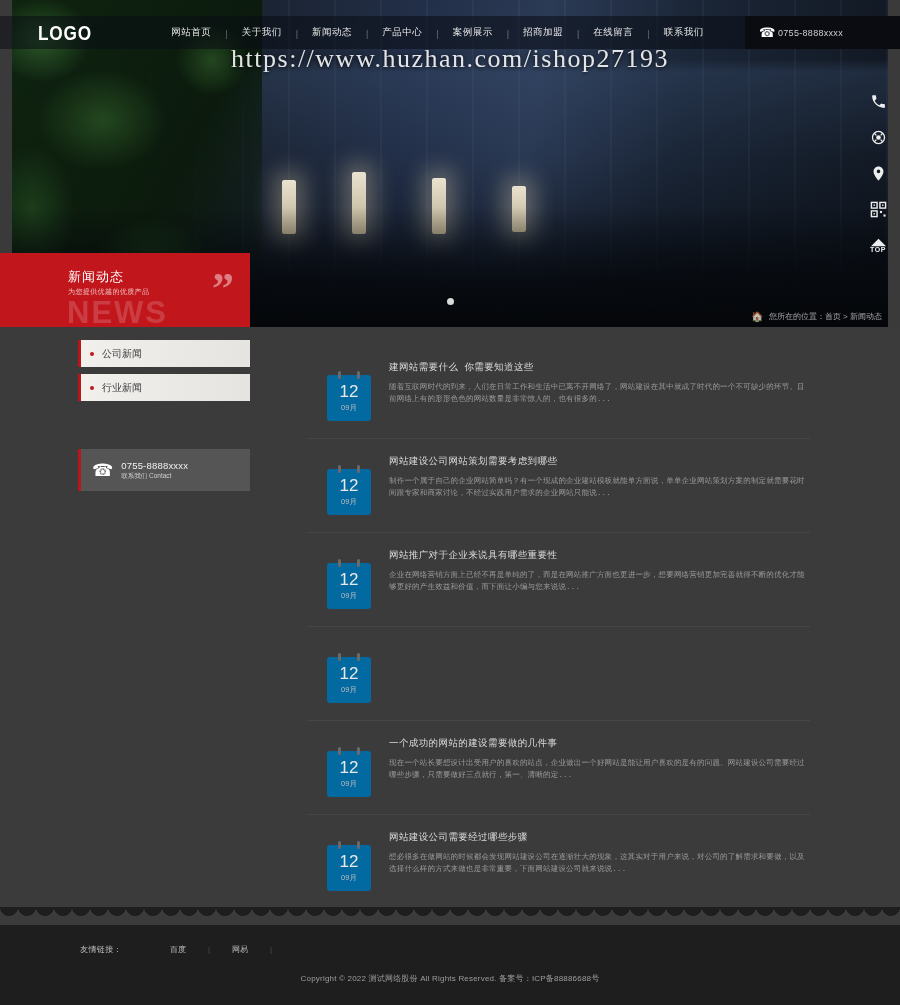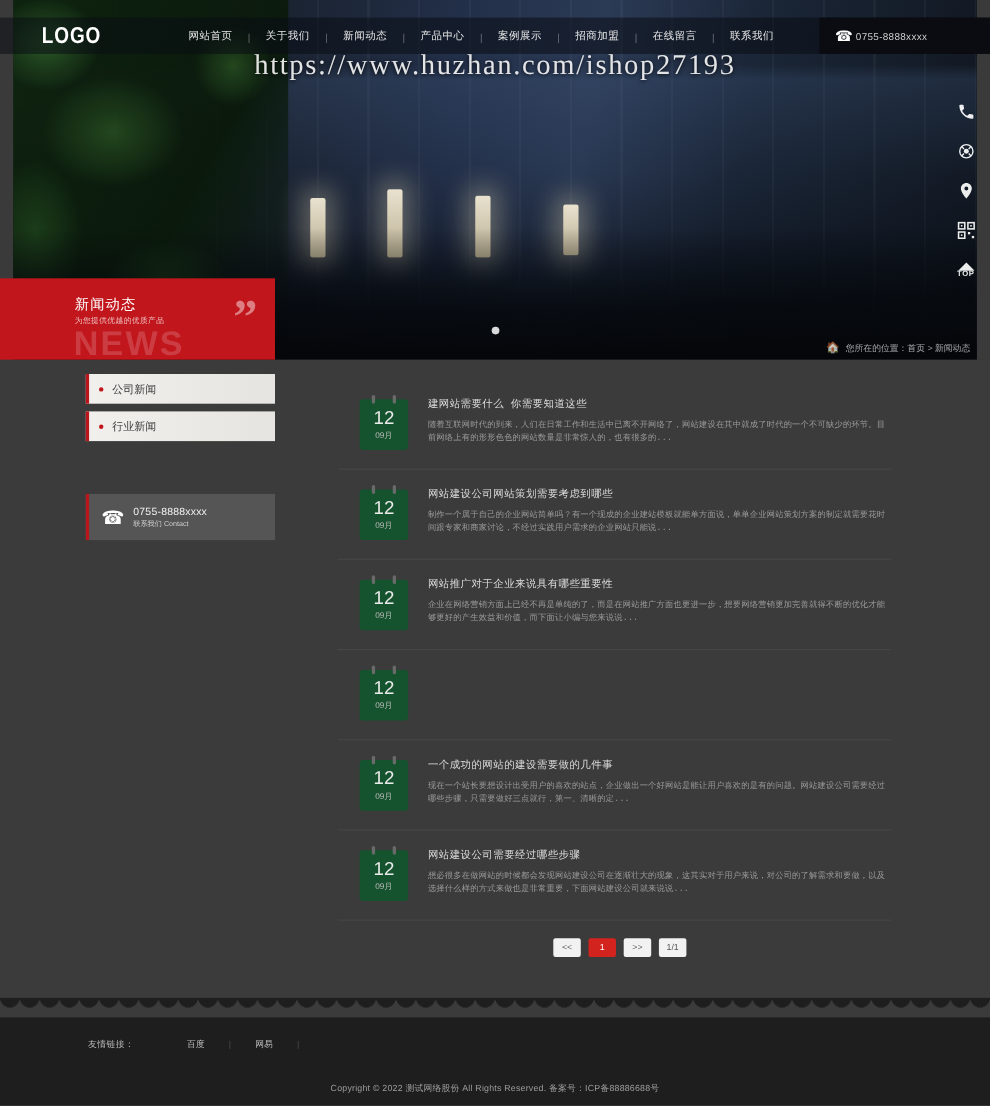--- a/index.html
+++ b/index.html
@@ -168,22 +168,22 @@
   .side-contact .info .c { font-size: 6.5px; color: #cfcfcf; margin-top: 1px; }
 
   
   .news-area { position: absolute; left: 307px; top: 18px; width: 503px; }
   .news-item {
     display: flex; gap: 18px; padding: 16px 0 17px 20px;
     border-bottom: 1px solid #464646;
   }
   .news-item:last-of-type { border-bottom: 1px solid #464646; }
   .news-date {
-    flex: 0 0 auto; width: 44px; height: 46px; background: #14532d;
-    border-radius: 3px; position: relative; margin-top: 2px;
+    flex: 0 0 auto; width: 44px; height: 46px; background: #0369a1;
+    border-radius: 3px; position: relative; margin-top: 14px;
     display: flex; flex-direction: column; align-items: center; justify-content: center;
   }
   .news-date::before, .news-date::after {
     content: ""; position: absolute; top: -4px; width: 3px; height: 8px;
     background: #6a6a6a; border-radius: 2px;
   }
   .news-date::before { left: 11px; }
   .news-date::after { right: 11px; }
   .news-date .d { font-size: 17px; color: #e9e9e9; line-height: 1; font-weight: 400; }
   .news-date .m { font-size: 7.5px; color: #bdbdbd; margin-top: 3px; }
@@ -221,21 +221,21 @@
     position: absolute; top: 18px; left: 0; width: 900px; height: 80px; background: #1e1e1e;
   }
   .links {
     display: flex; align-items: center; height: 48px; padding-left: 80px;
     font-size: 8px; color: #bdbdbd; gap: 0;
   }
   .links .lbl { margin-right: 26px; letter-spacing: .4px; }
   .links a { color: #bdbdbd; text-decoration: none; padding: 0 22px; }
   .links .bar { color: #4e4e4e; }
   .copyright {
-    position: absolute; bottom: 10px; left: 0; width: 900px; text-align: center;
+    position: absolute; bottom: 21px; left: 0; width: 900px; text-align: center;
     font-size: 8px; color: #9d9d9d; letter-spacing: .2px;
   }
 </style>
 </head>
 <body>
 
 <div class="page">
 
   <div class="hero">
     <div class="hero-photo"></div>

